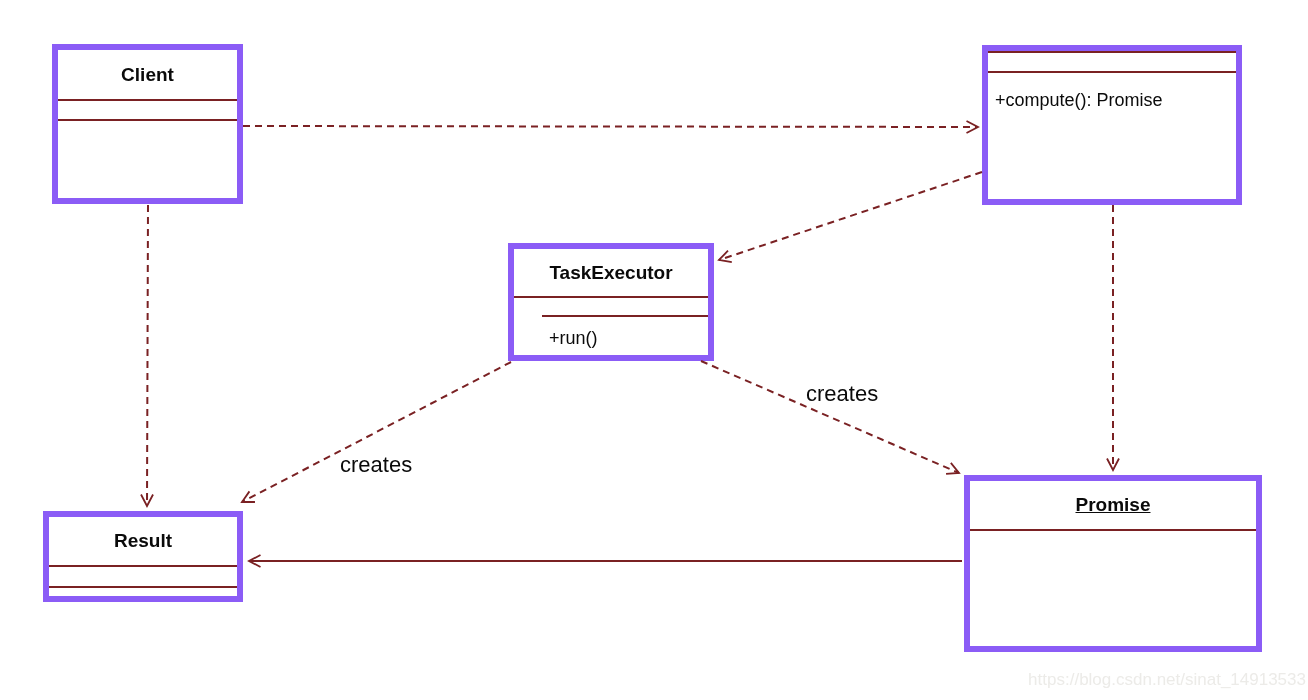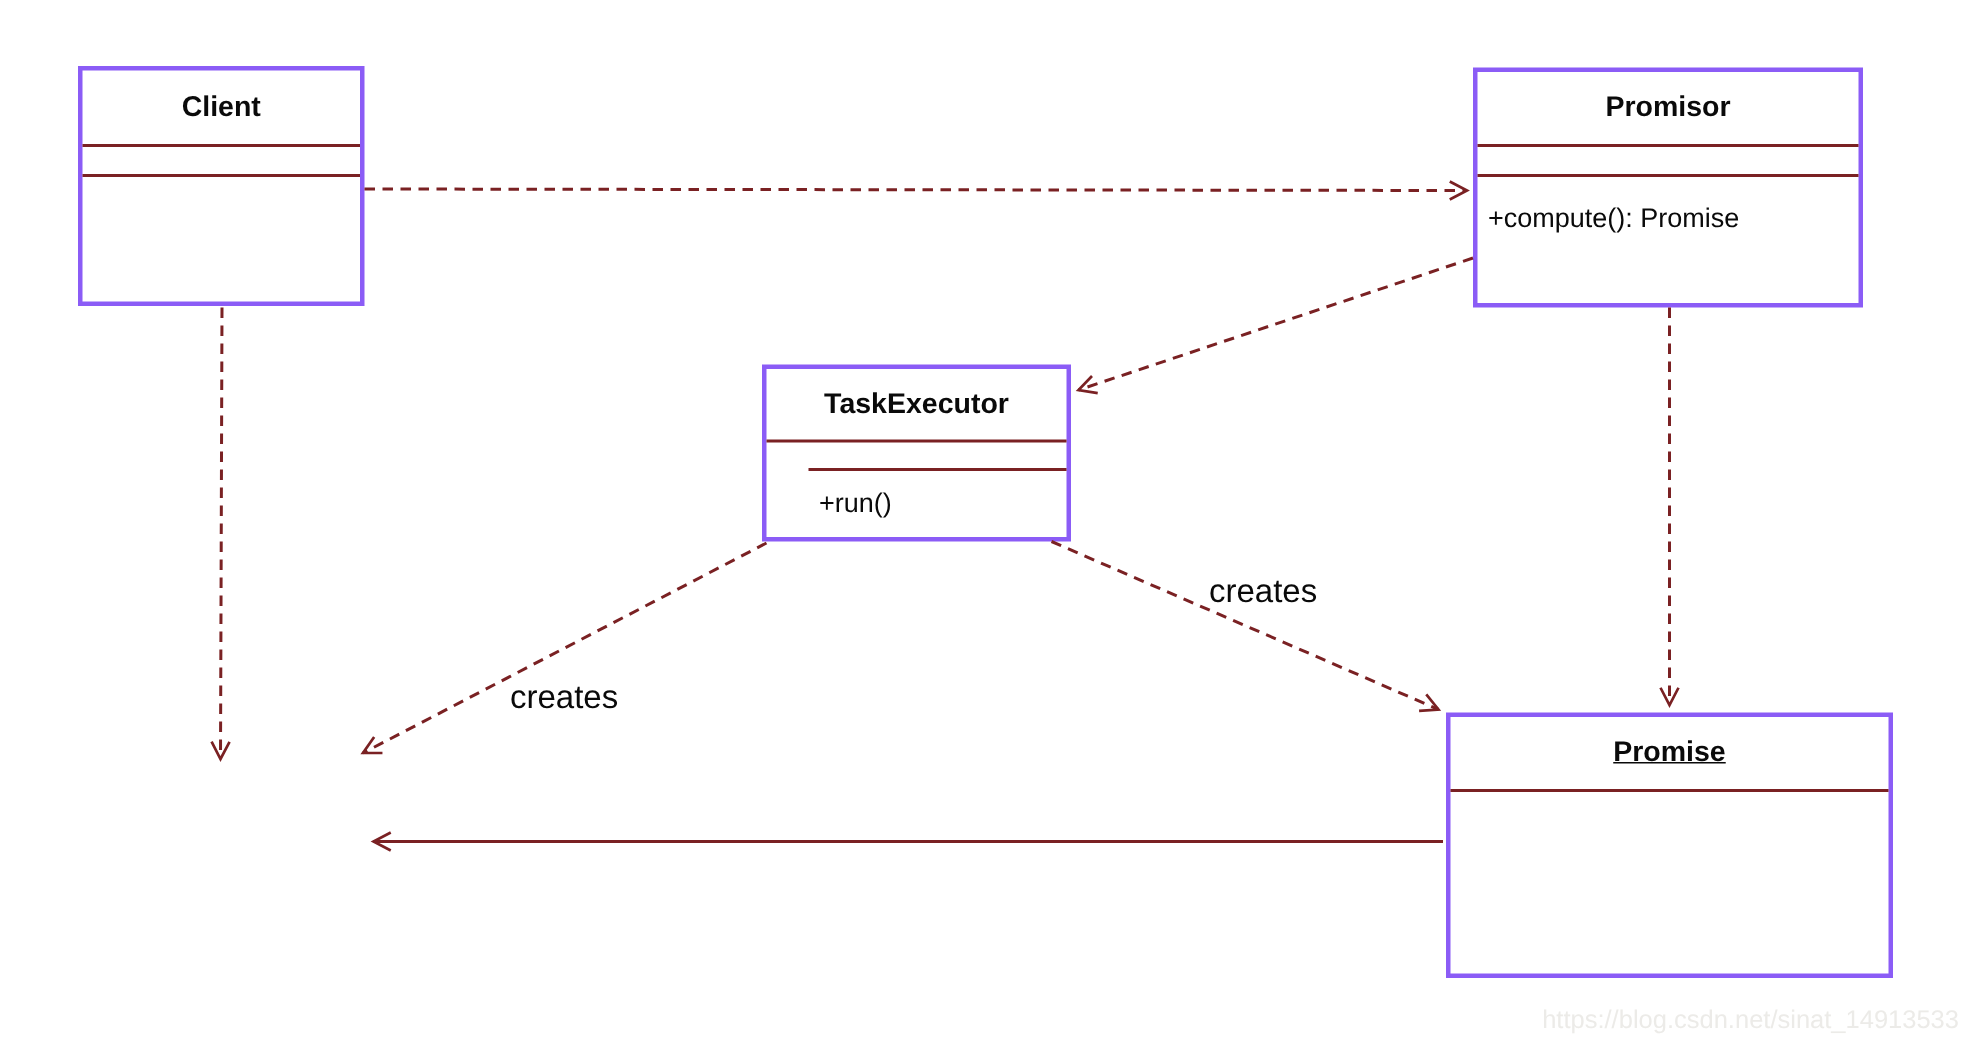--- a/index.html
+++ b/index.html
@@ -6,21 +6,21 @@
   #stage {
     position: relative;
     width: 1308px;
     height: 700px;
     background: #ffffff;
     font-family: "Liberation Sans", sans-serif;
     overflow: hidden;
   }
   .uml-class {
     position: absolute;
-    border: 3px solid #8b5cf6;
+    border: 6px solid #8b5cf6;
     background: #ffffff;
     box-sizing: border-box;
     display: flex;
     flex-direction: column;
     z-index: 1;
   }
   .uml-title {
     font-weight: bold;
     font-size: 19px;
     color: #0a0a0a;
@@ -71,35 +71,39 @@
 
 <div id="stage">
 
   <div class="uml-class" style="left:52px; top:44px; width:191px; height:160px;">
     <div class="uml-title" style="height:49px;">Client</div>
     <div class="uml-attrs" style="height:20px;"></div>
     <div class="uml-methods"></div>
   </div>
 
   <div class="uml-class" style="left:982px; top:45px; width:260px; height:160px;">
-    <div class="uml-title" style="height:48px;">Promisor</div>
     <div class="uml-attrs" style="height:20px;"></div>
     <div class="uml-methods" style="padding-top:13px;">
       <div class="uml-method">+compute(): Promise</div>
     </div>
   </div>
 
   <div class="uml-class" style="left:508px; top:243px; width:206px; height:118px;">
     <div class="uml-title" style="height:47px;">TaskExecutor</div>
     <div class="uml-attrs" style="height:19px;"></div>
     <div class="uml-methods" style="padding-top:7px;margin-left:28px;">
       <div class="uml-method">+run()</div>
     </div>
   </div>
 
+  <div class="uml-class" style="left:43px; top:511px; width:200px; height:91px;">
+    <div class="uml-title" style="height:48px;">Result</div>
+    <div class="uml-attrs" style="height:21px;"></div>
+    <div class="uml-methods"></div>
+  </div>
 
   <div class="uml-class" style="left:964px; top:475px; width:298px; height:177px;">
     <div class="uml-title" style="height:48px;text-decoration:underline;">Promise</div>
     <div class="uml-attrs" style="height:20px;"></div>
   </div>
 
   <svg id="arrow-layer" width="1308" height="700" viewBox="0 0 1308 700">
     <defs>
       <marker id="openarrow" markerWidth="16" markerHeight="16" refX="12.5" refY="7" orient="auto" markerUnits="userSpaceOnUse">
         <path d="M1,1 L12.5,7 L1,13" fill="none" stroke="#7a2123" stroke-width="1.8"></path>

